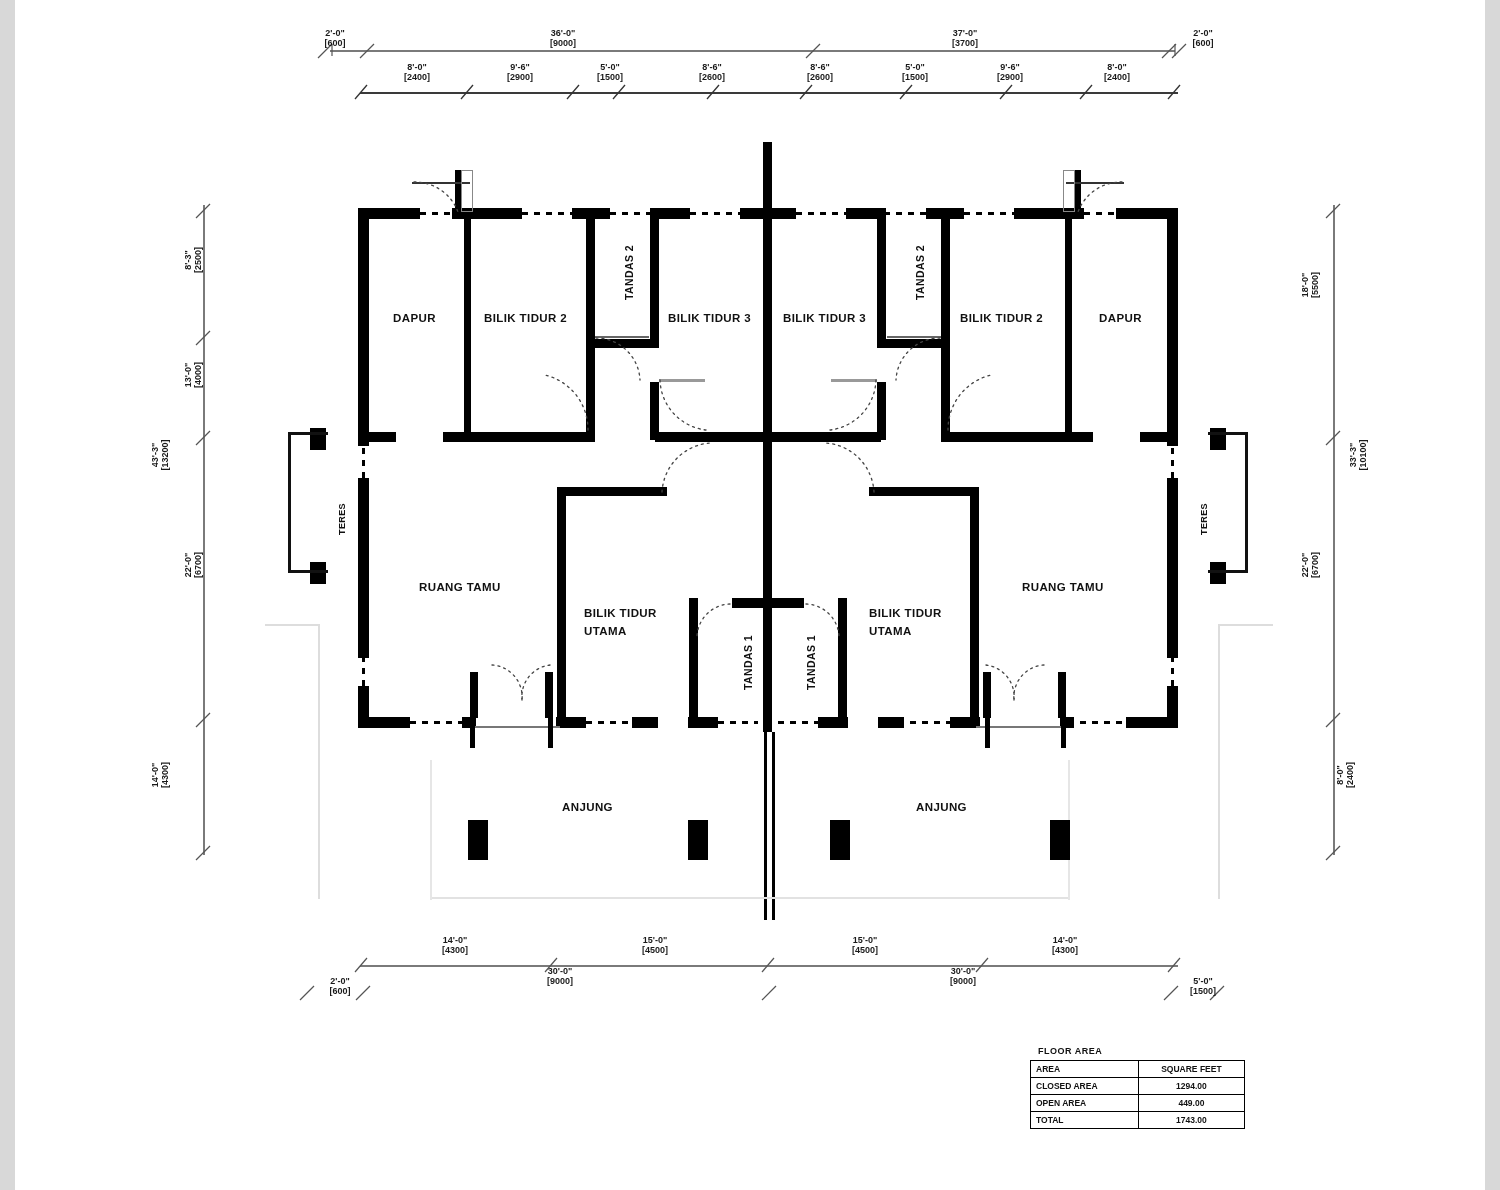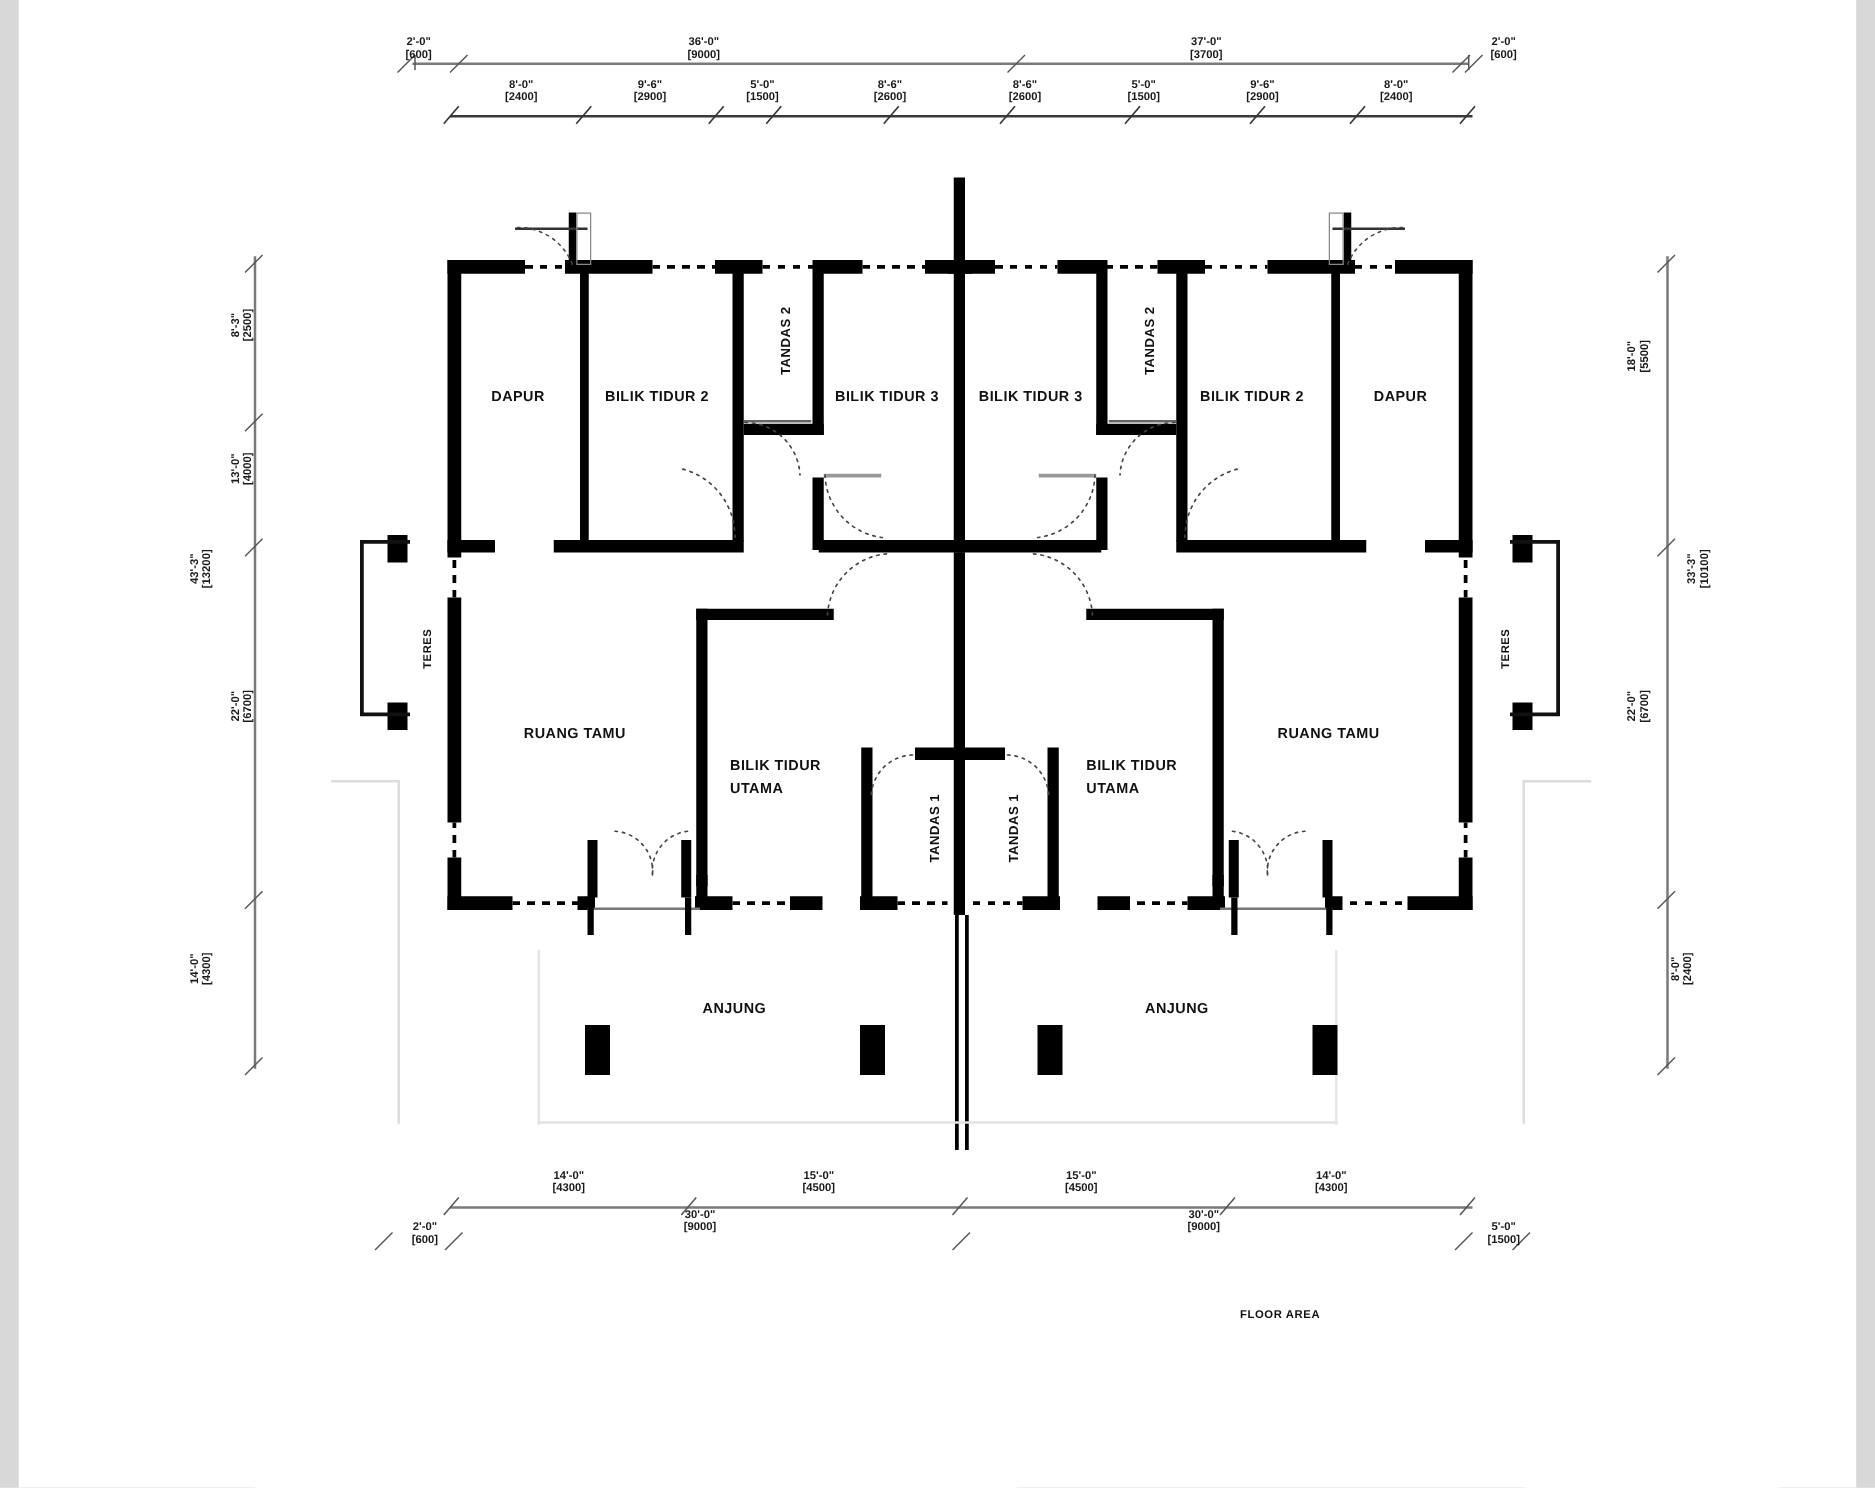--- a/index.html
+++ b/index.html
@@ -68,21 +68,21 @@
     width: 215px;
     border: 1.3px solid #000;
     border-collapse: collapse;
     font-size: 8.5px;
     font-weight: bold;
     color: #111;
   }
   #areatable td { border: 1px solid #000; padding: 3px 5px; height: 17px; }
   #areatable td.num { text-align: center; }
   #tabletitle {
-    position: absolute; left: 992px; top: 1046px;
+    position: absolute; left: 1038px; top: 1046px;
     font-size: 9px; font-weight: bold; color: #111;
     letter-spacing: .5px;
   }
   svg.ov { position: absolute; left: 0; top: 0; width: 1500px; height: 1190px;
            pointer-events: none; }
 </style>
 </head>
 <body>
 
 <div id="sheet"></div>
@@ -484,14 +484,34 @@
       <span>30'-0"</span><br>
       <span>[9000]</span>
     </div>
     <div class="dim" style="left:1168px;top:976px;width:70px;">
       <span>5'-0"</span><br>
       <span>[1500]</span>
     </div>
   </div>
 
   <div id="tabletitle">FLOOR AREA</div>
+  <table id="areatable">
+    <tbody>
+      <tr>
+        <td>AREA</td>
+        <td class="num">SQUARE FEET</td>
+      </tr>
+      <tr>
+        <td>CLOSED AREA</td>
+        <td class="num">1294.00</td>
+      </tr>
+      <tr>
+        <td>OPEN AREA</td>
+        <td class="num">449.00</td>
+      </tr>
+      <tr>
+        <td>TOTAL</td>
+        <td class="num">1743.00</td>
+      </tr>
+    </tbody>
+  </table>
 
 </div>
 
 </body></html>

